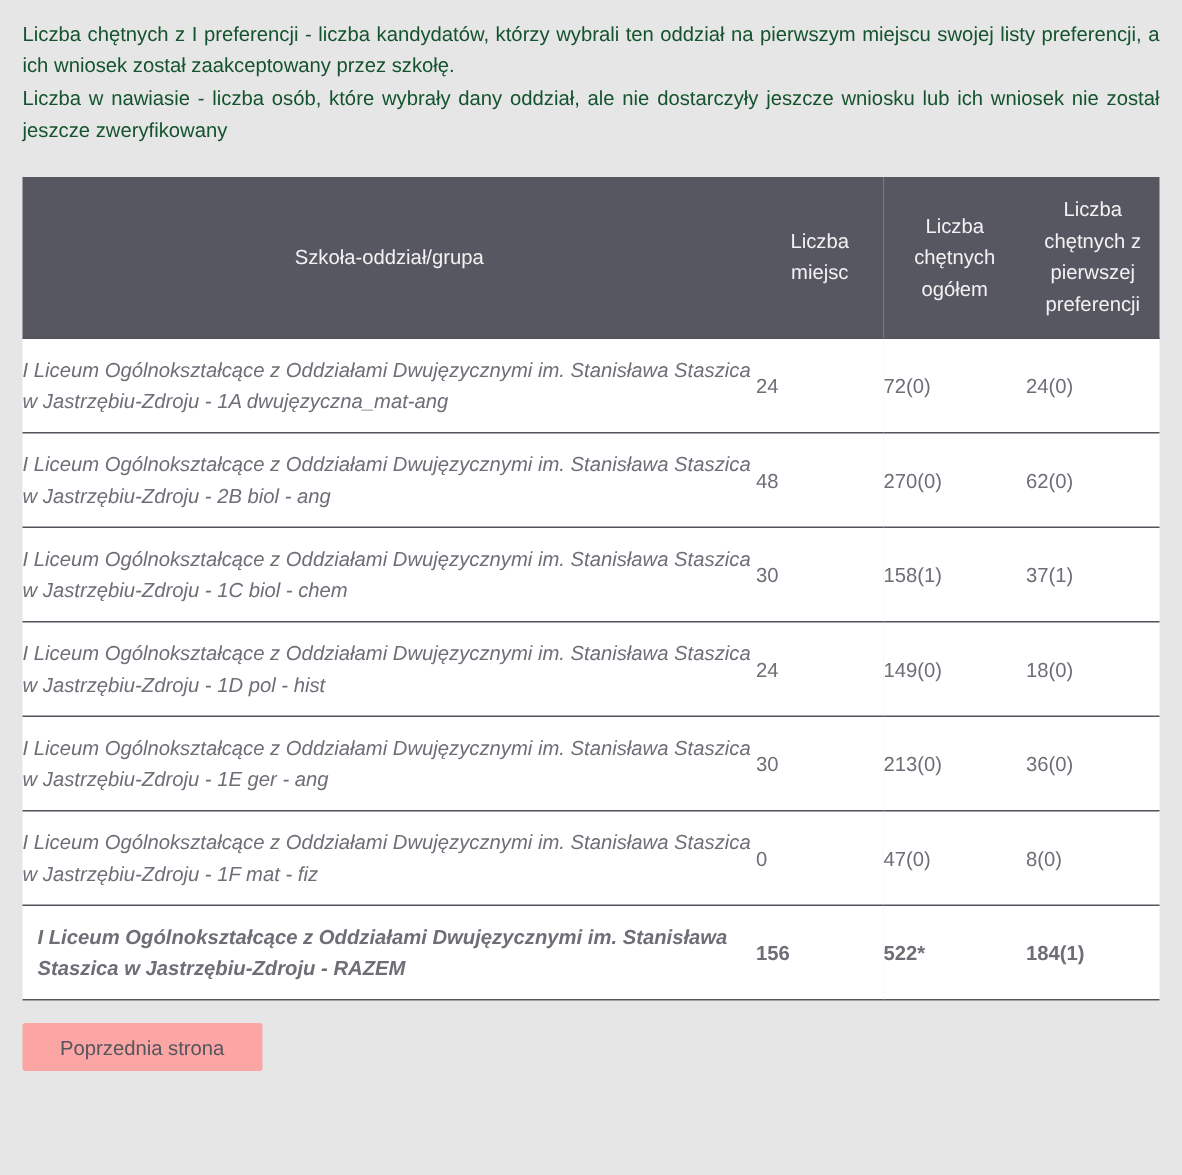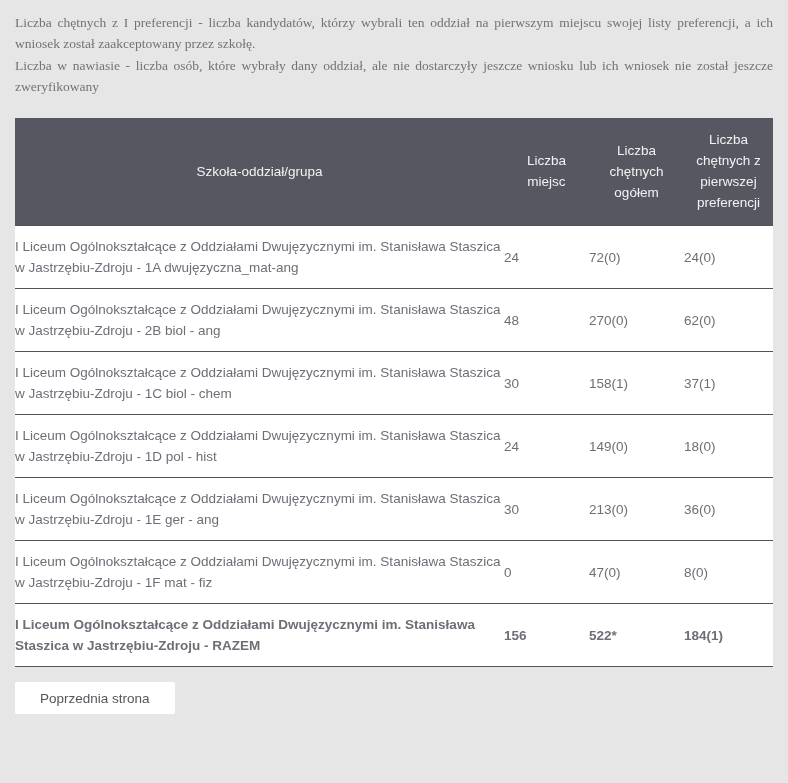--- a/index.html
+++ b/index.html
@@ -14,23 +14,22 @@
     width: 788px;
     min-height: 783px;
     padding: 12px 15px 15px 15px;
   }
 
   
   .legend p {
     margin: 0;
     font-size: 13.5px;
     line-height: 21.4px;
-    color: #737373;
+    color: #14532d;
     text-align: justify;
-    font-family: Liberation Serif, serif;
   }
 
   
   table.results {
     border-collapse: collapse;
     table-layout: fixed;
     width: 758px;
     margin-top: 20px;
   }
   table.results thead th {
@@ -53,36 +52,37 @@
     vertical-align: middle;
     padding: 0;
   }
   table.results tbody tr:last-child td {
     border-bottom: 1px solid #53535c;
   }
   td.school-cell {
     padding-left: 23px;
     padding-right: 12px;
     line-height: 21px;
+    font-style: italic;
   }
   td.school-cell .line { display: block; }
   td.num { }
   tr.total-row td { font-weight: bold; color: #54545e; }
-  tr.total-row td.school-cell { }
+  tr.total-row td.school-cell { padding-left: 10px; }
 
   
   .pagination {
     width: 758px;
     margin-top: 15px;
     display: flex;
     justify-content: space-between;
     align-items: center;
   }
   .page-btn {
-    background: #ffffff;
+    background: #fca5a5;
     border: none;
     border-radius: 2px;
     height: 32px;
     padding: 0 25px;
     font-family: "Liberation Sans", sans-serif;
     font-size: 13.5px;
     color: #55555d;
     cursor: pointer;
   }
 </style>

